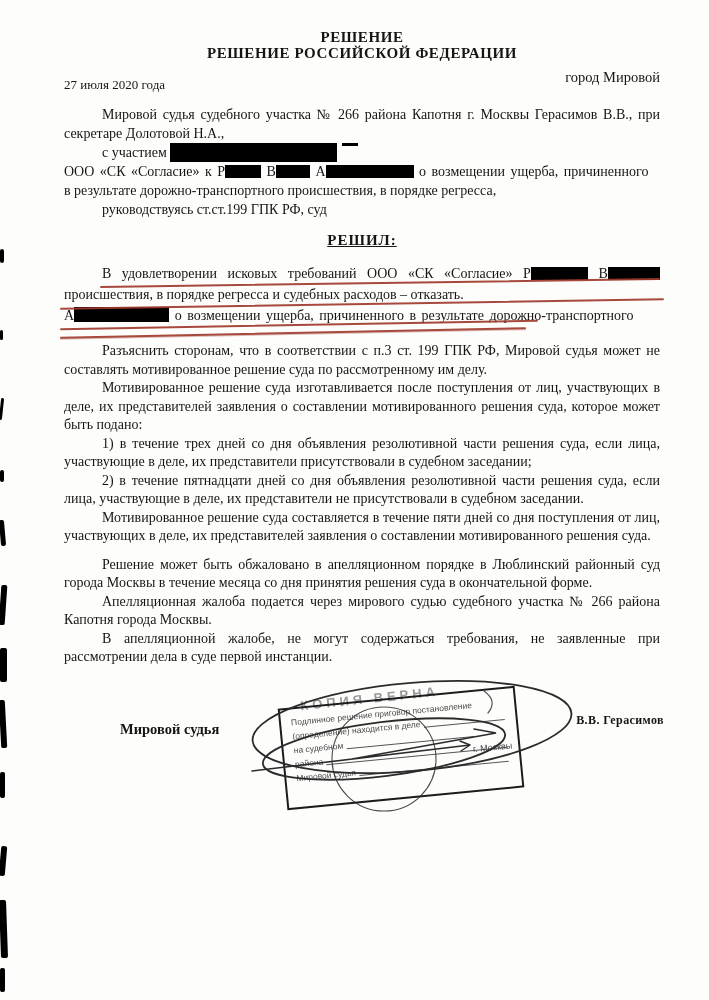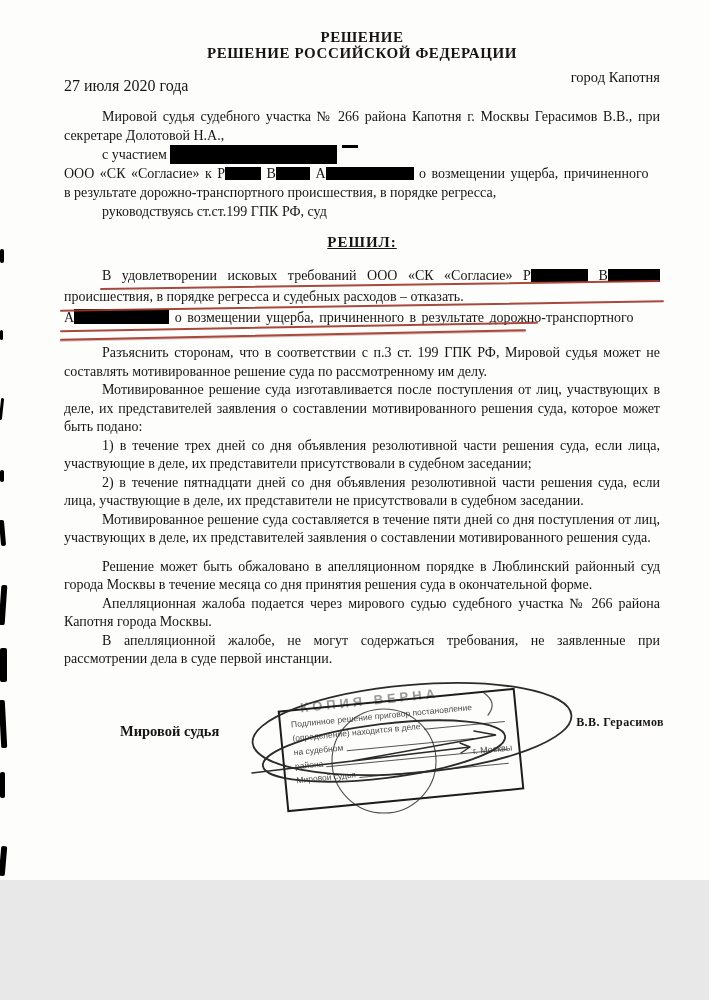--- a/index.html
+++ b/index.html
@@ -1,27 +1,27 @@
 <!DOCTYPE html>
 <html lang="ru"><head>
 <meta charset="utf-8">
 <style>
   html,body{margin:0;padding:0;background:#e8e8e8;}
   .page{
-    position:relative;width:709px;height:880px;margin:0 auto;
+    position:relative;width:709px;height:1000px;margin:0 auto;
     background:#fdfdfc;overflow:hidden;
     font-family:"Liberation Serif","DejaVu Serif",serif;
     color:#171513;
   }
   .content{position:absolute;left:64px;top:30px;width:596px;}
   .doc-title{text-align:center;font-weight:bold;font-size:15px;line-height:15px;letter-spacing:.6px;}
   .doc-title .t2{margin-top:1px;}
   .dateline{display:flex;justify-content:space-between;align-items:flex-start;margin-top:16px;}
   .dateline .city{margin-top:-8px;font-size:14.5px;}
-  .dateline .date{font-size:16px;}
+  .dateline .date{font-size:13px;}
   p.para{margin:0;text-align:justify;text-indent:38px;font-size:14px;line-height:18.5px;}
   .line{white-space:nowrap;overflow:hidden;font-size:14px;line-height:19px;}
   .ind{padding-left:38px;}
   .redact{display:inline-block;background:#000;vertical-align:-2px;}
   .r-uch{width:167px;height:19px;vertical-align:-5px;}
   .r-sm1{width:36px;height:13px;}
   .r-sm2{width:34px;height:13px;}
   .r-md{width:88px;height:13px;}
   .r-l1a{width:57px;height:13px;}
   .r-l1b{width:60px;height:13px;}
@@ -81,21 +81,21 @@
 
   <div class="content">
 
     <div class="doc-title">
       <div class="t1">РЕШЕНИЕ</div>
       <div class="t2">РЕШЕНИЕ РОССИЙСКОЙ ФЕДЕРАЦИИ</div>
     </div>
 
     <div class="dateline">
       <span class="date">27 июля 2020 года</span>
-      <span class="city">город Капотня</span>
+      <span class="city">город Мировой</span>
     </div>
 
     <p class="para" style="margin-top:13px;">Мировой судья судебного участка № 266 района Капотня г. Москвы Герасимов В.В.,  при секретаре Долотовой Н.А.,</p>
 
     <div class="line ind" style="position:relative;">
       <span>с участием</span>
       <span class="redact r-uch"></span>
       <span class="frag" style="left:278px;top:-3px;"></span>
     </div>
 

